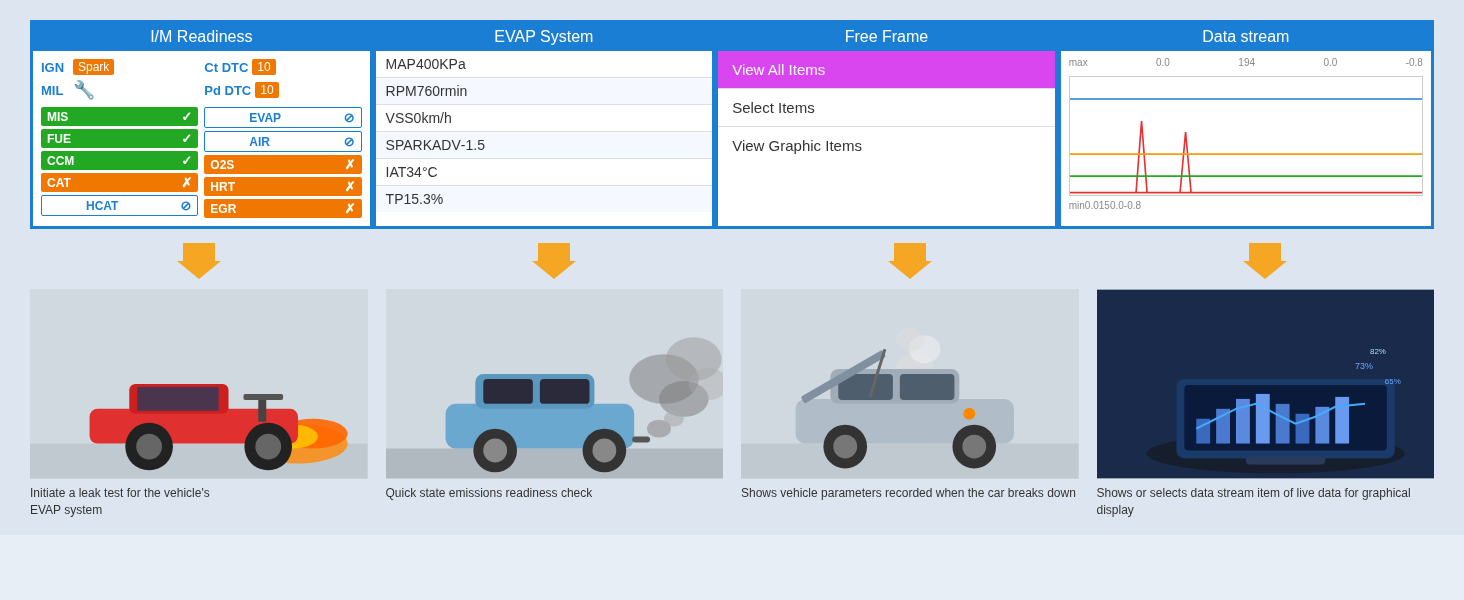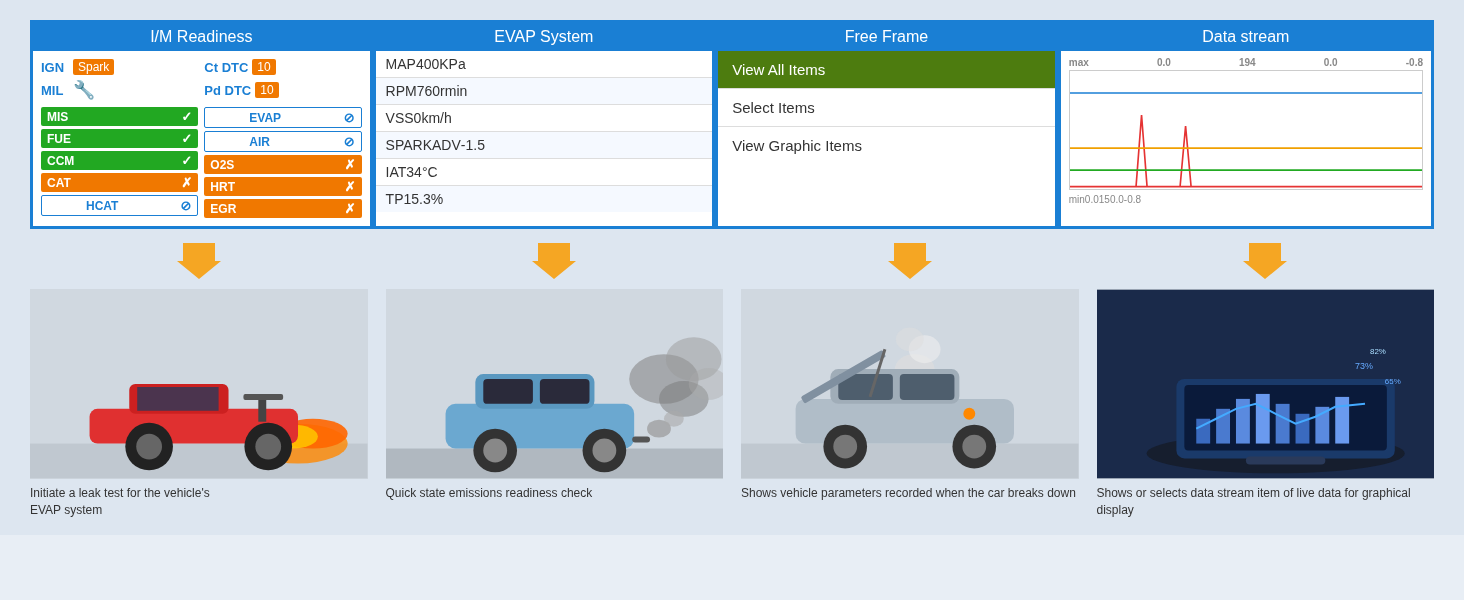--- a/index.html
+++ b/index.html
@@ -100,42 +100,41 @@
 
     
     .free-frame-panel { flex: 1; }
     .ff-content { padding: 0; }
     .ff-item {
       padding: 10px 14px;
       border-bottom: 1px solid #ddd;
       font-size: 15px;
       cursor: pointer;
     }
-    .ff-item:first-child { background: #4d7c0f; color: white; }
+    .ff-item:first-child { background: #d946ef; color: white; }
     .ff-item:not(:first-child) { background: white; color: #333; }
     .ff-item:last-child { border-bottom: none; }
 
     
     .datastream-panel { flex: 1.1; }
     .ds-content { padding: 6px 8px; }
     .ds-chart-area {
       position: relative;
       height: 120px;
       border: 1px solid #ccc;
       background: white;
       overflow: hidden;
       margin-bottom: 4px;
     }
     .ds-chart-labels-top {
       display: flex;
       justify-content: space-between;
       font-size: 10px;
       color: #888;
-      margin-bottom: 2px;
-      font-weight: bold;
+      margin-bottom: 8px;
     }
     .ds-chart-labels-bottom {
       display: flex;
       font-size: 10px;
       color: #888;
       margin-top: 2px;
     }
     .ds-legend {
       display: grid;
       grid-template-columns: 1fr 1fr;

